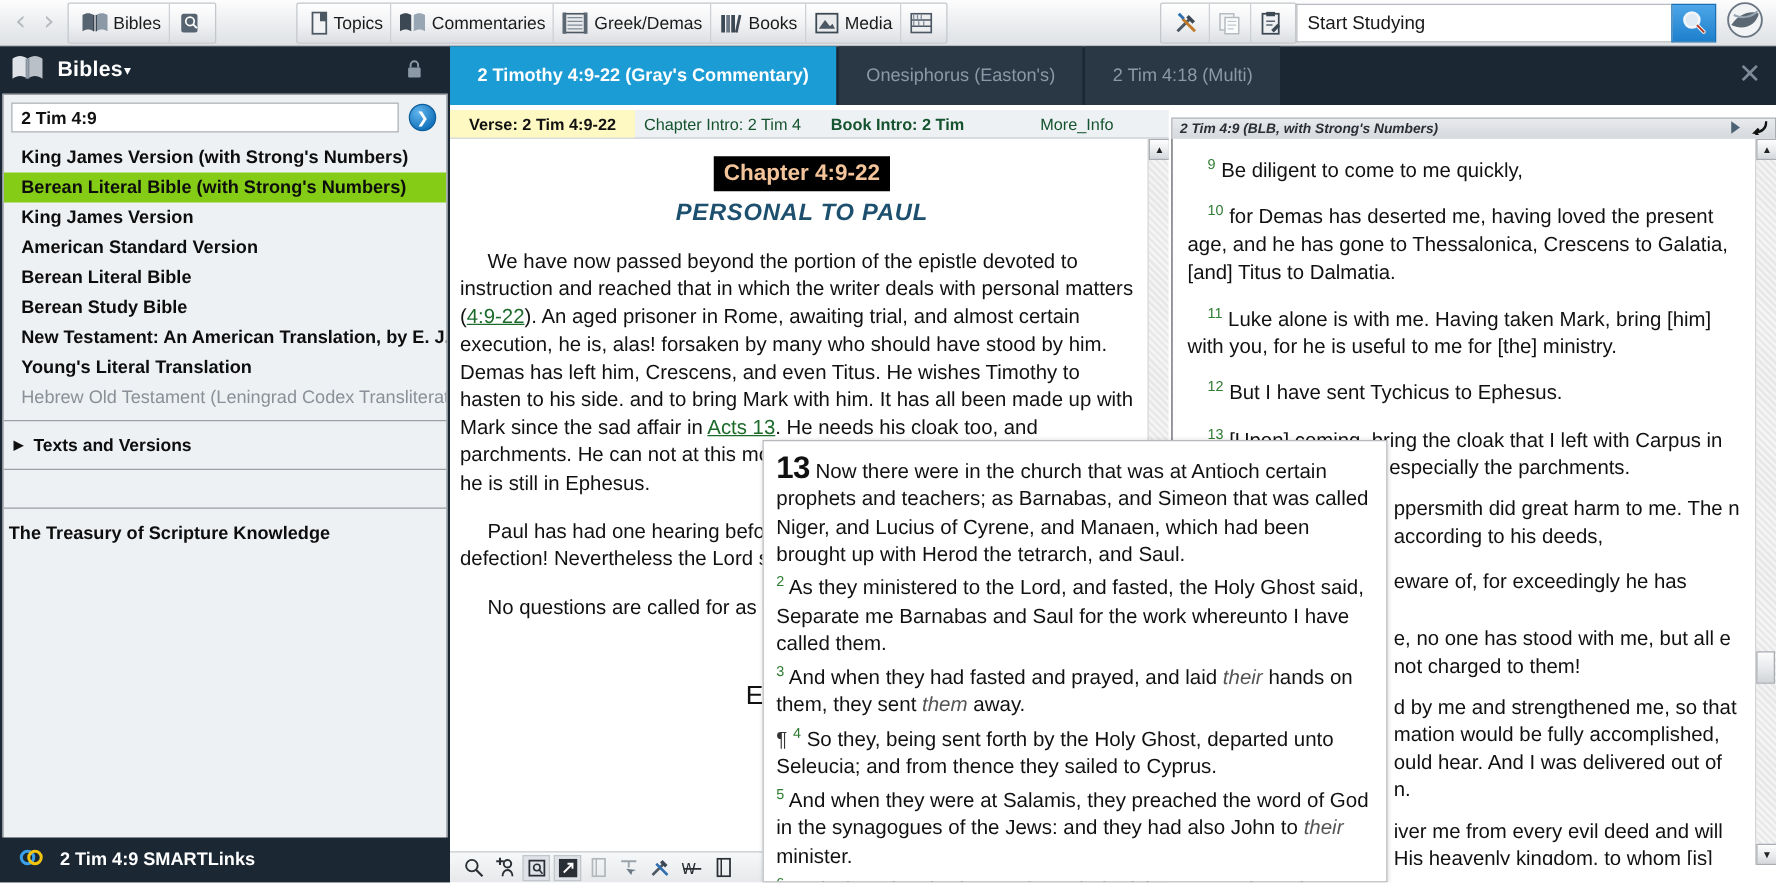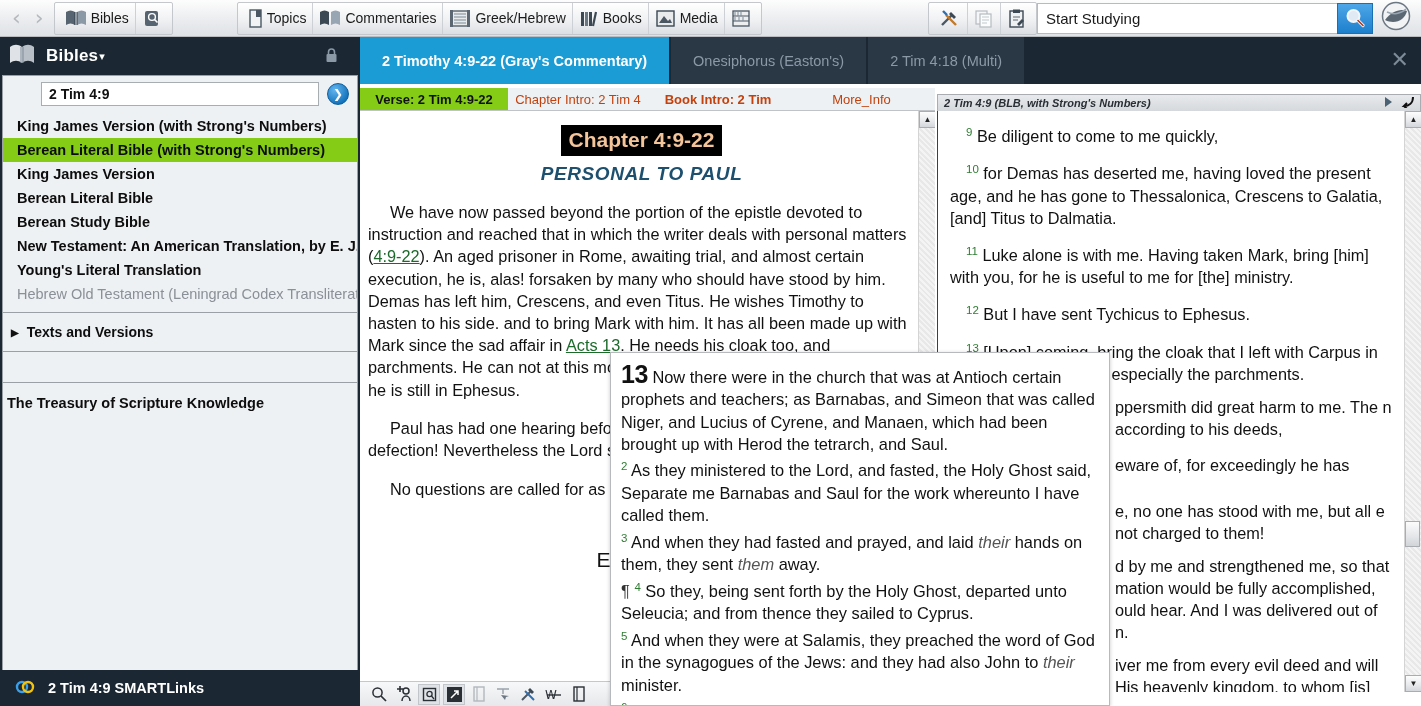--- a/index.html
+++ b/index.html
@@ -59,21 +59,21 @@
     padding-left: 8px; color: #ffffff; position: relative;
   }
   .sb-title { font-size: 17px; font-weight: bold; margin-left: 10px; letter-spacing: .2px; }
   .sb-caret { font-size: 11px; margin-left: 1px; }
   .sb-lock { position: absolute; right: 22px; top: 10px; }
   .sb-body {
     position: absolute; left: 2px; top: 38px; width: 356px; height: 615px;
     background: #eef1f4; border: 1px solid #9aa0a6; border-bottom: none;
     overflow: hidden;
   }
-  .sb-searchrow { display: flex; align-items: center; padding: 6px 8px 6px 6px; margin-left: 32px; }
+  .sb-searchrow { display: flex; align-items: center; padding: 6px 8px 6px 6px; }
   .sb-input {
     flex: 1 1 auto; height: 24px; background: #ffffff;
     border: 1px solid #a8adb2; display: flex; align-items: center;
     padding-left: 7px; font-size: 14px; font-weight: bold; color: #111;
   }
   .sb-go {
     width: 22px; height: 22px; border-radius: 50%; margin-left: 8px;
     background: radial-gradient(circle at 35% 30%, #63b6ef, #1272bb 75%);
     border: 1px solid #0d5e9c; display: flex; align-items: center; justify-content: center;
     color: #fff; font-size: 12px; line-height: 1;
@@ -127,41 +127,41 @@
   .tab-close {
     position: absolute; right: 12px; top: 12px; color: #7d8a97;
     font-size: 22px; line-height: 1; font-family: "DejaVu Sans", sans-serif;
   }
 
   .subtabs {
     position: absolute; left: 360px; top: 88px; width: 575px; height: 23px;
     background: #eef1f4; border-bottom: 1px solid #c0c4c8;
     display: flex; align-items: stretch; font-size: 13px;
   }
-  .subtab { display: flex; align-items: center; justify-content: center; color: #c2410c; }
-  .subtab.active { background: #84cc16; color: #111; font-weight: bold; }
+  .subtab { display: flex; align-items: center; justify-content: center; color: #14532d; }
+  .subtab.active { background: #fef9c3; color: #111; font-weight: bold; }
 
   .center-pane {
     position: absolute; left: 360px; top: 111px; width: 575px; height: 570px;
     background: #ffffff; overflow: hidden;
   }
   .cp-scroll {
     position: absolute; right: 0; top: 0; width: 17px; height: 100%;
     background: repeating-linear-gradient(45deg,#f4f4f4,#f4f4f4 2px,#e8e8e8 2px,#e8e8e8 4px);
     border-left: 1px solid #d4d4d4;
   }
   .sc-btn {
     width: 17px; height: 17px; background: linear-gradient(#fdfdfd,#e7e9ec 60%,#d4d7db);
     border: 1px solid #a9adb2; display: flex; align-items: center; justify-content: center;
     font-size: 8px; color: #222;
   }
   .sc-btn.bottom { position: absolute; bottom: 0; }
   .cp-inner { padding: 0 20px 0 8px; }
   .chap-banner {
-    background: #000000; color: #f4c49a; font-size: 21px; font-weight: bold;
+    background: #000000; color: #f4c49a; font-size: 18px; font-weight: bold;
     display: inline-block; padding: 3px 8px 4px; margin: 14px 0 0 0;
   }
   .chap-wrap { text-align: center; }
   .chap-sub {
     color: #1d4f6e; font-size: 19px; font-style: italic; font-weight: bold;
     letter-spacing: .6px; margin-top: 7px;
   }
   .body-p {
     font-size: 16.3px; color: #111; line-height: 22.2px;
     text-indent: 22px; margin-top: 16px; text-align: left;
@@ -276,21 +276,21 @@
       </div>
       <div class="tb-btn">
         <span class="tb-ico">
           <svg width="22" height="19" viewBox="0 0 22 19">
               <rect x="3" y="2" width="16" height="15" fill="#e8eaec" stroke="#4b5763" stroke-width="1.3"></rect>
               <path d="M5 5h12M5 8h12M5 11h12M5 14h12" stroke="#7d8a97" stroke-width="1"></path>
               <rect x="1" y="1" width="3" height="17" fill="#5b6773"></rect>
               <rect x="18" y="1" width="3" height="17" fill="#5b6773"></rect>
             </svg>
         </span>
-        <span>Greek/Hebrew</span>
+        <span>Greek/Demas</span>
       </div>
       <div class="tb-btn">
         <span class="tb-ico">
           <svg width="20" height="19" viewBox="0 0 20 19">
               <rect x="2" y="3" width="3" height="14" fill="#3c4854"></rect>
               <rect x="6" y="3" width="3" height="14" fill="#6b7783"></rect>
               <rect x="10" y="3" width="3" height="14" fill="#3c4854"></rect>
               <path d="M17 3l-3 14" stroke="#3c4854" stroke-width="2.2"></path>
             </svg>
         </span>
@@ -389,20 +389,21 @@
     <div class="sb-body">
       <div class="sb-searchrow">
         <div class="sb-input">2 Tim 4:9</div>
         <div class="sb-go">❯</div>
       </div>
 
       <div class="bible-list">
         <div class="bible-item">King James Version (with Strong's Numbers)</div>
         <div class="bible-item selected">Berean Literal Bible (with Strong's Numbers)</div>
         <div class="bible-item">King James Version</div>
+        <div class="bible-item">American Standard Version</div>
         <div class="bible-item">Berean Literal Bible</div>
         <div class="bible-item">Berean Study Bible</div>
         <div class="bible-item">New Testament: An American Translation, by E. J.</div>
         <div class="bible-item">Young's Literal Translation</div>
         <div class="bible-item dim">Hebrew Old Testament (Leningrad Codex Transliterate</div>
       </div>
 
       <div class="sb-divider"></div>
       <div class="sb-section">
         <span class="sb-arrow">▶</span>

